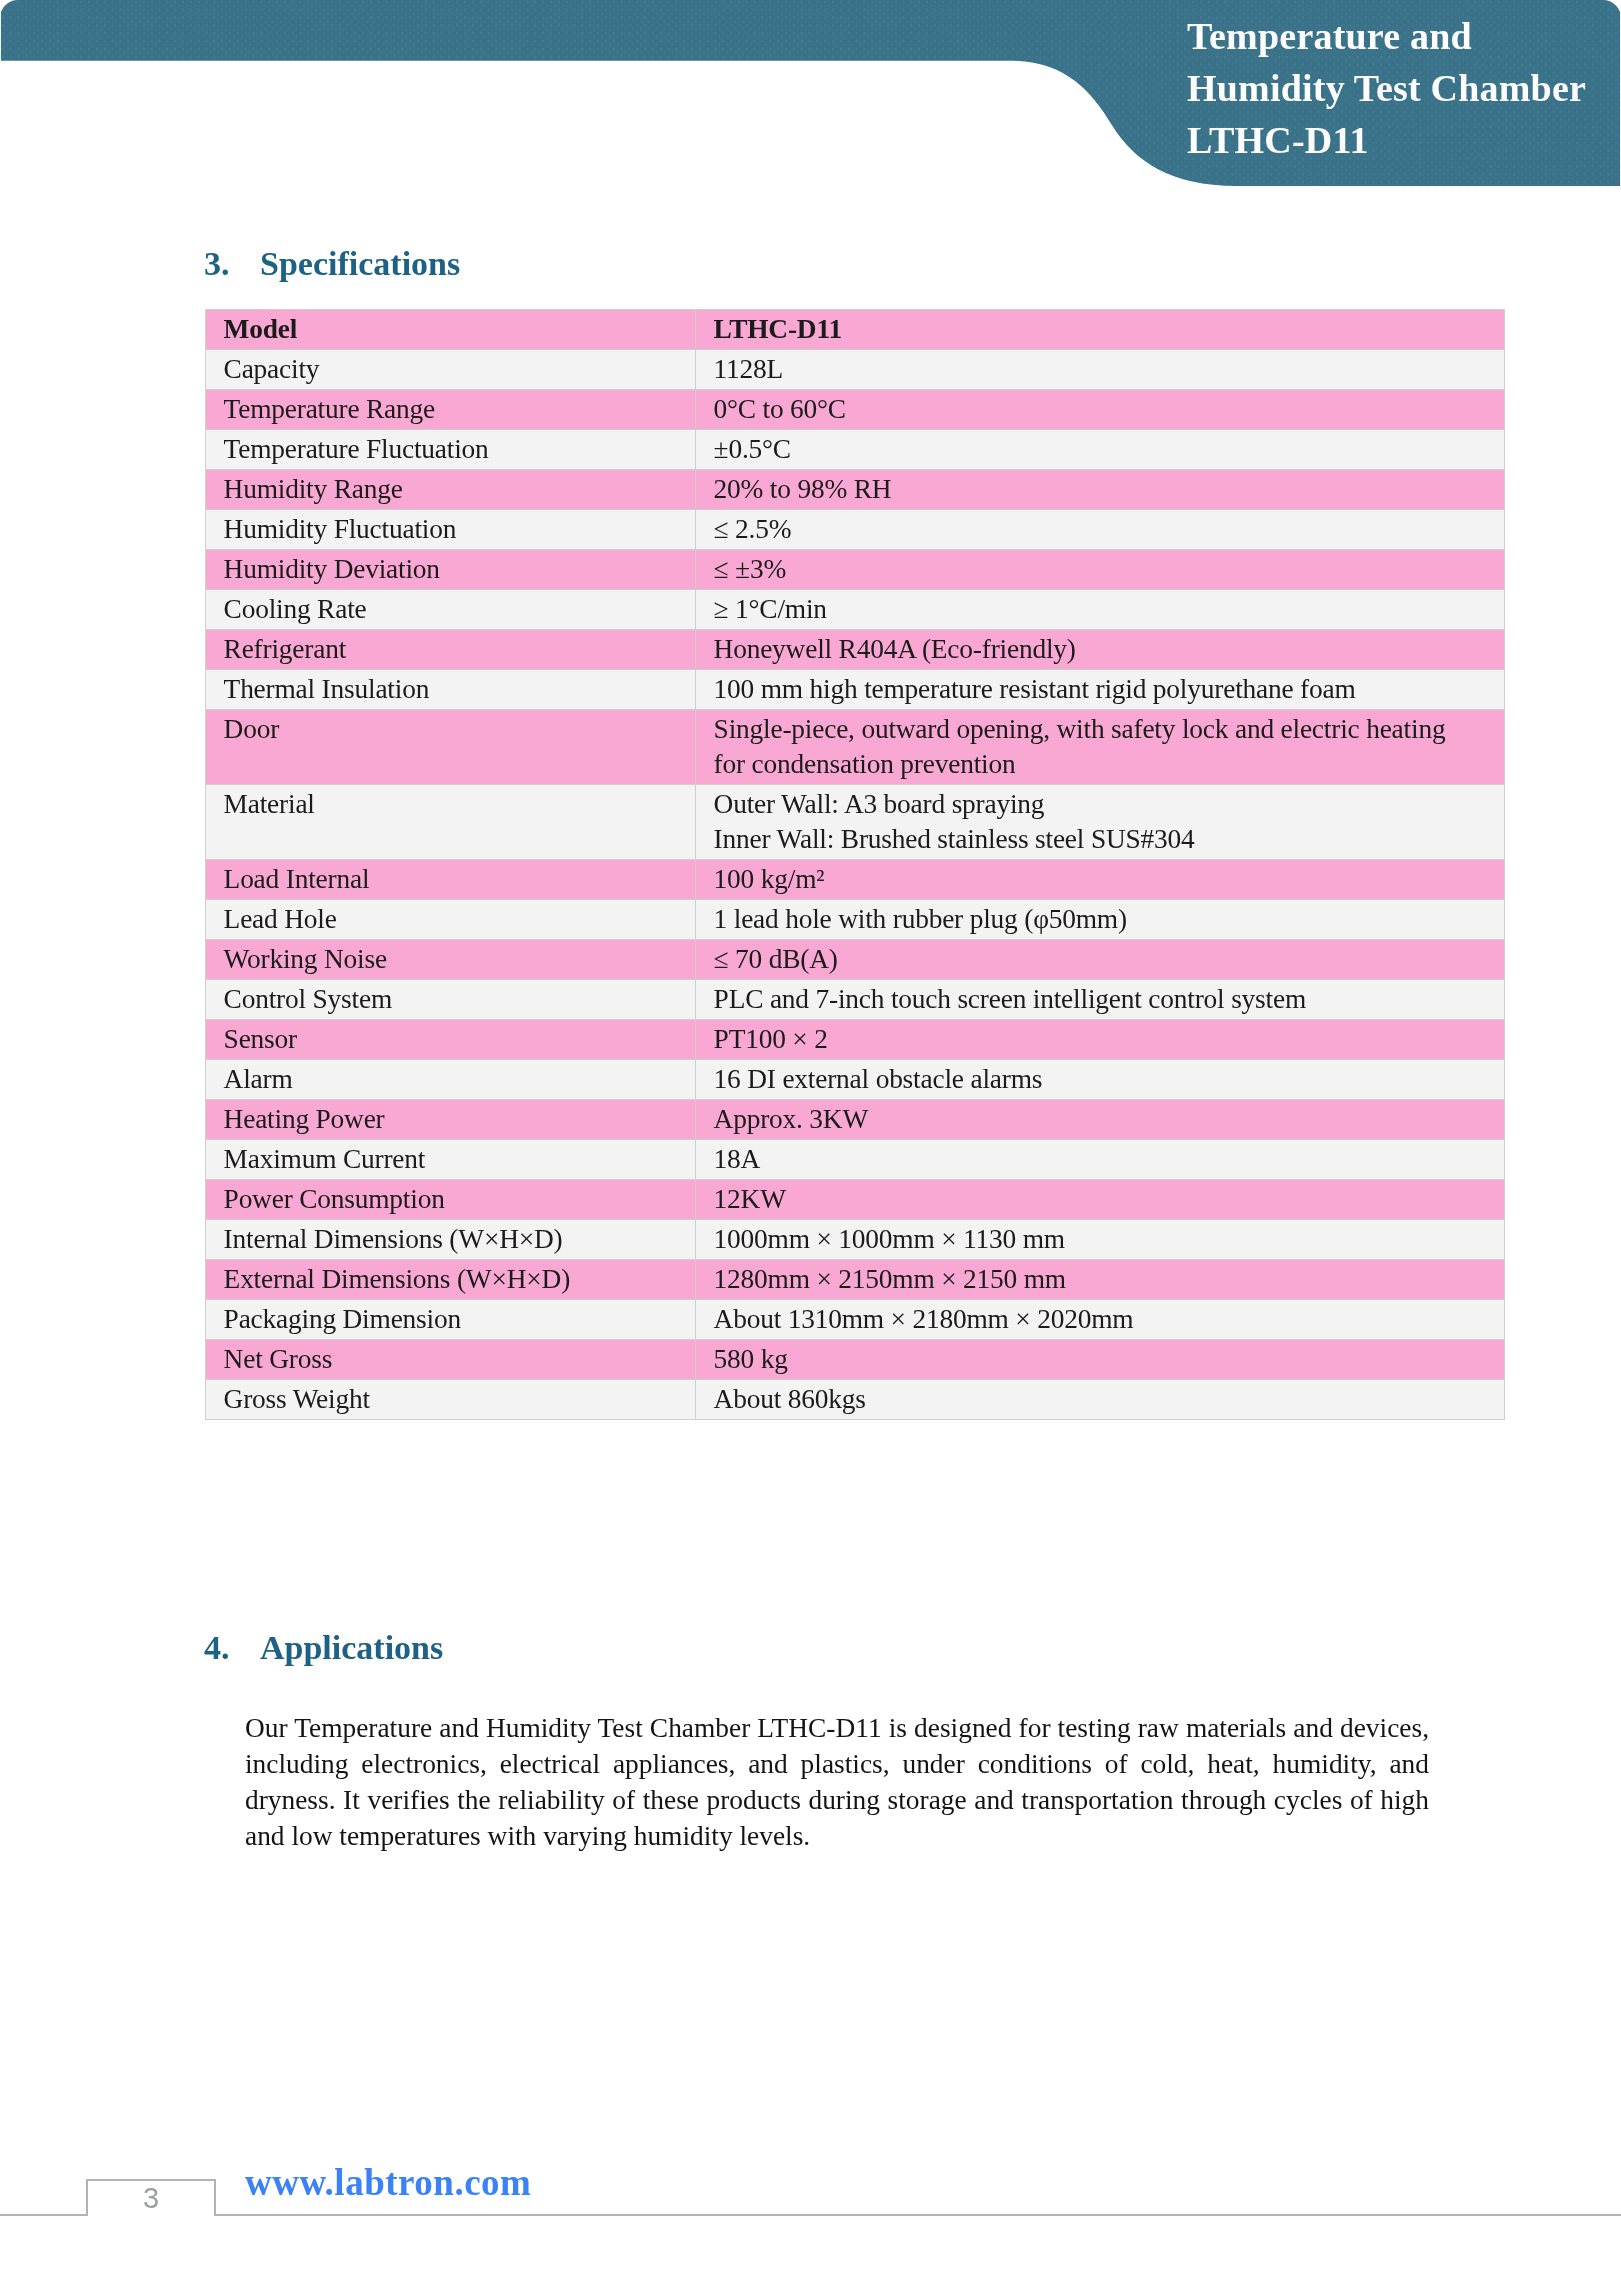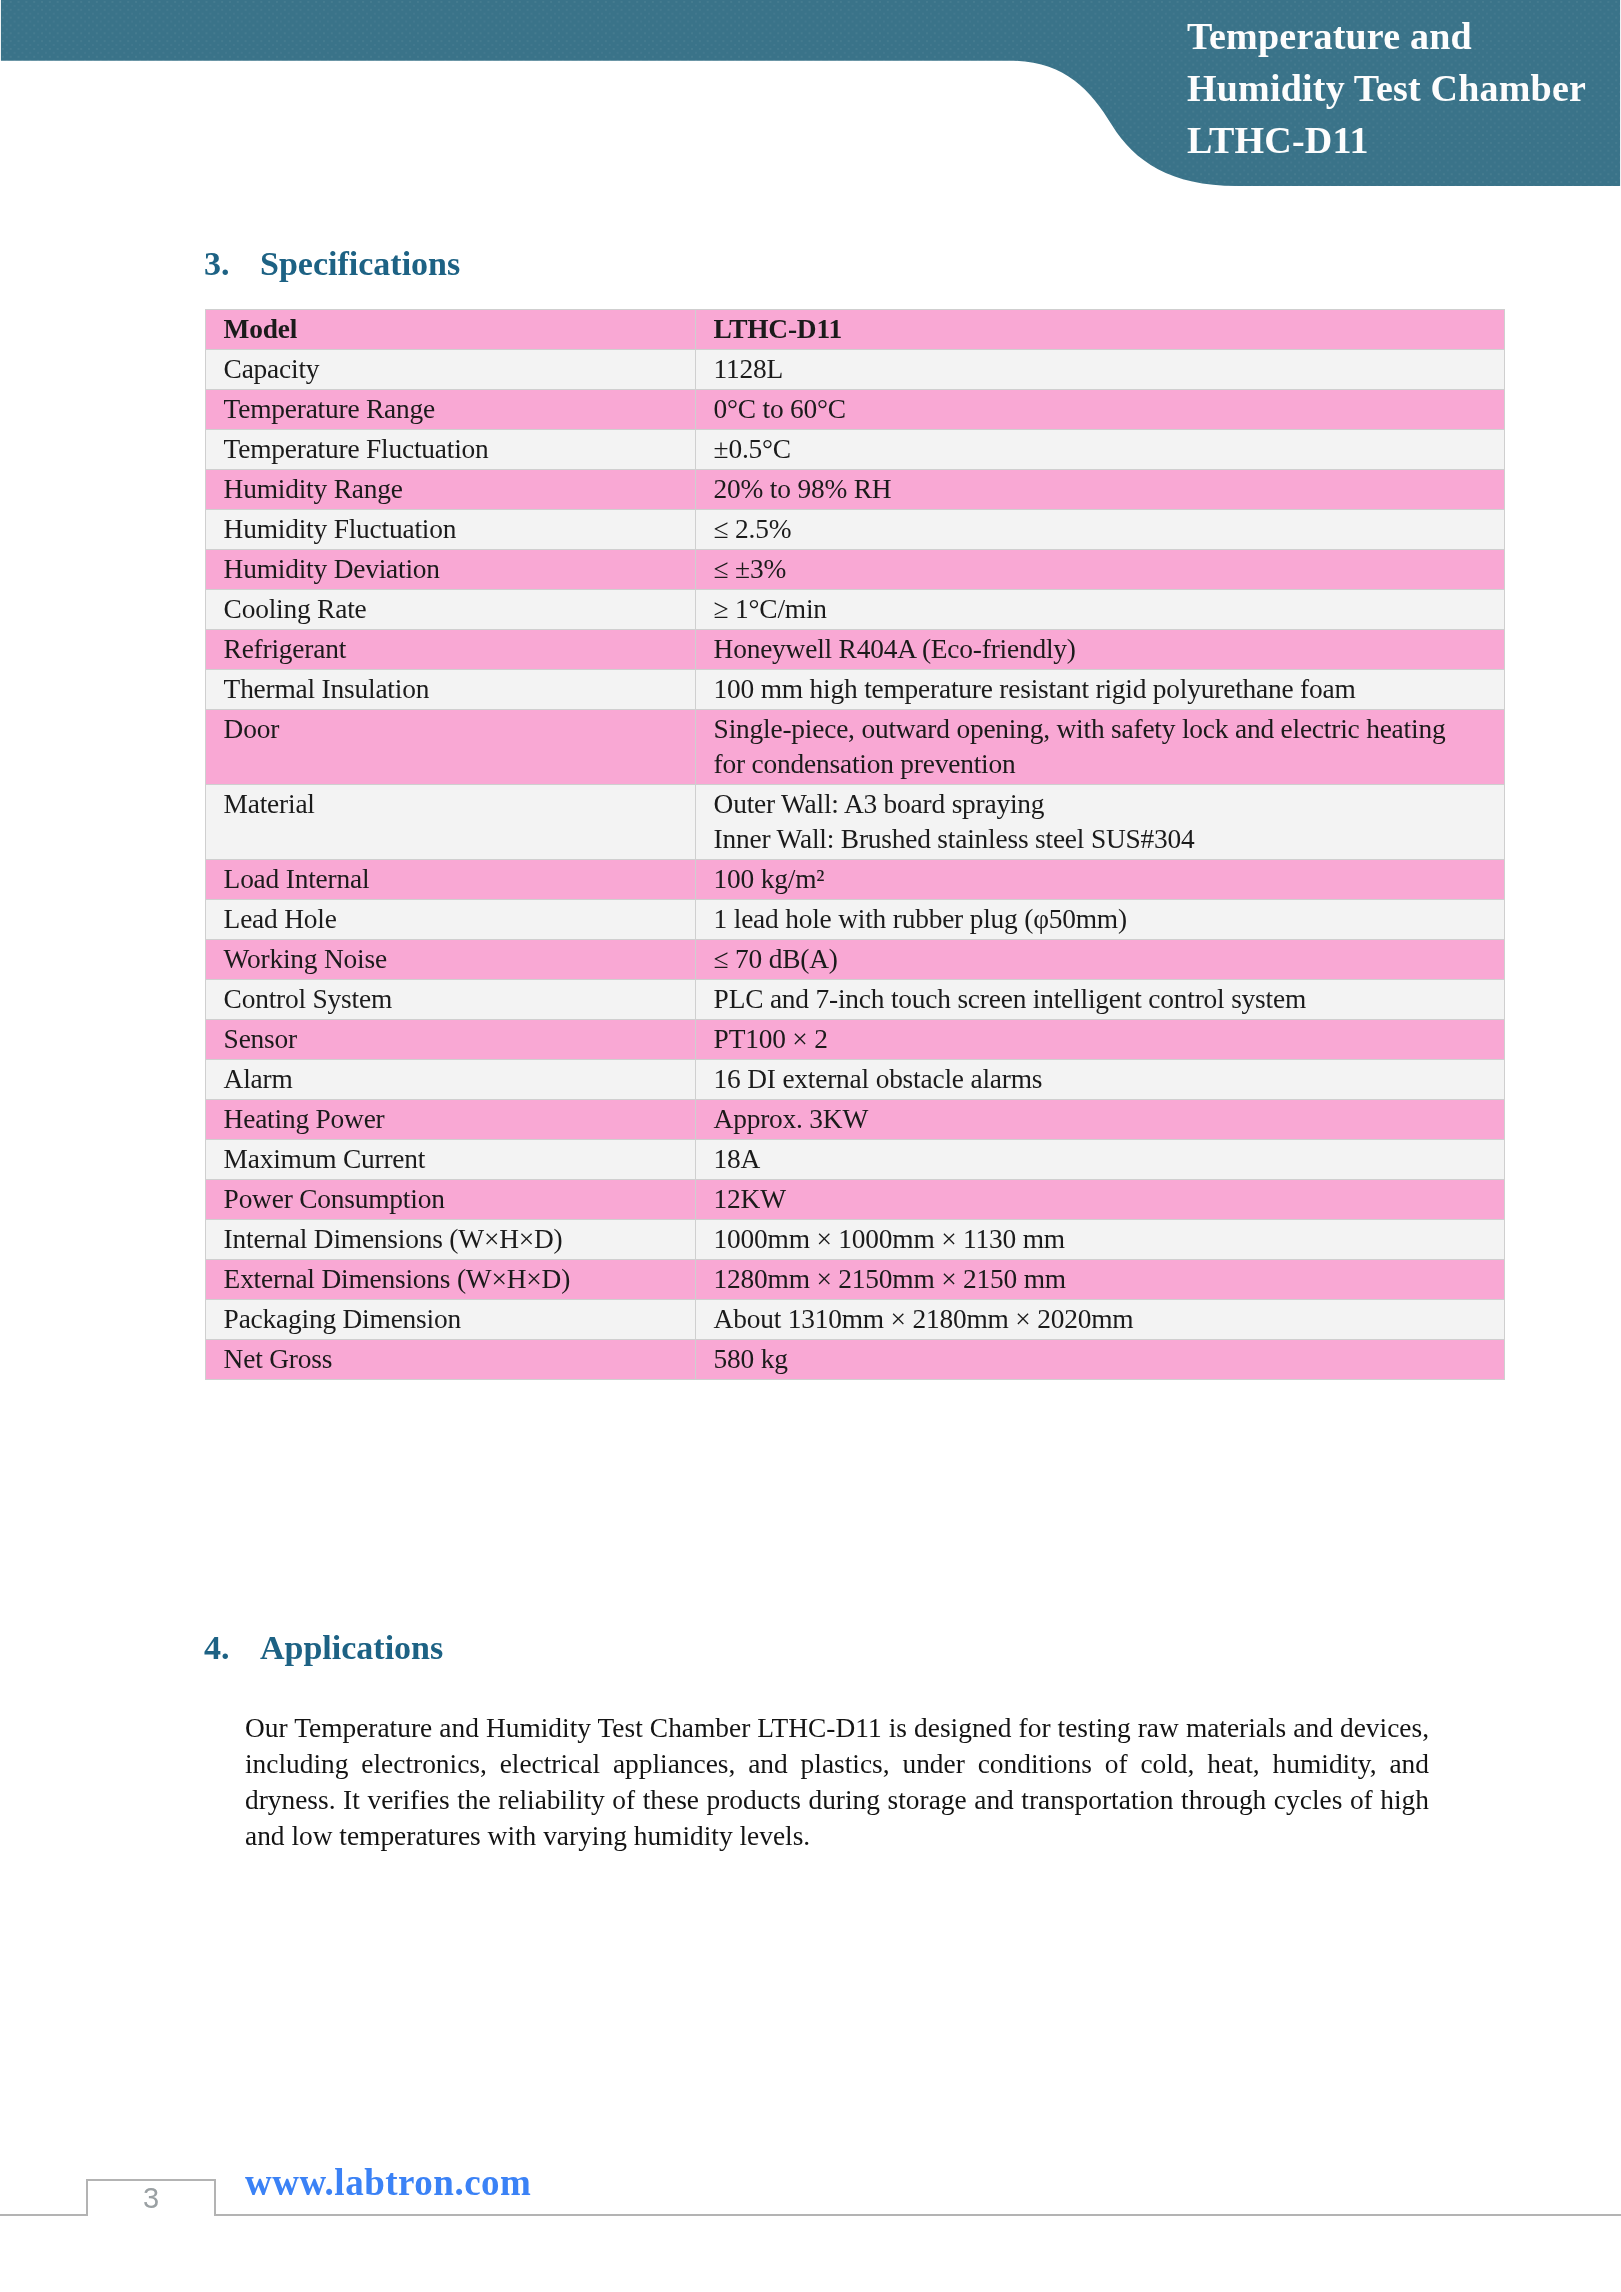--- a/index.html
+++ b/index.html
@@ -1,19 +1,20 @@
 <!DOCTYPE html>
 <html><head>
 <meta charset="utf-8">
 <style>
   html,body { margin:0; padding:0; background:#ffffff; }
   .page {
     position:relative; width:1621px; height:2293px; background:#ffffff;
     font-family:"Liberation Serif","DejaVu Serif",serif; color:#1b1b1b;
     overflow:hidden;
+    border-radius:18px;
   }
 
   
   .banner-svg { position:absolute; left:0; top:0; width:1621px; height:186px; display:block; }
   .header-title {
     position:absolute; left:1187px; top:9.8px; width:431px;
     color:#fdfdfd; font-weight:bold; font-size:38px; line-height:52px;
     letter-spacing:0.2px;
   }
 
@@ -200,20 +201,24 @@
     <td class="value">1280mm × 2150mm × 2150 mm</td>
   </tr>
           <tr>
     <td class="label">Packaging Dimension</td>
     <td class="value">About 1310mm × 2180mm × 2020mm</td>
   </tr>
           <tr>
     <td class="label">Net Gross</td>
     <td class="value">580 kg</td>
   </tr>
+          <tr>
+    <td class="label">Gross Weight</td>
+    <td class="value">About 860kgs</td>
+  </tr>
         </tbody>
     </table>
   </div>
 
   <h2 class="sec-heading" id="app-heading">
     <span class="sec-num">4.</span><span>Applications</span>
   </h2>
 
   <p class="app-paragraph">Our Temperature and Humidity Test Chamber LTHC-D11 is designed for testing raw materials and devices, including electronics, electrical appliances, and plastics, under conditions of cold, heat, humidity, and dryness. It verifies the reliability of these products during storage and transportation through cycles of high and low temperatures with varying humidity levels.</p>
 

